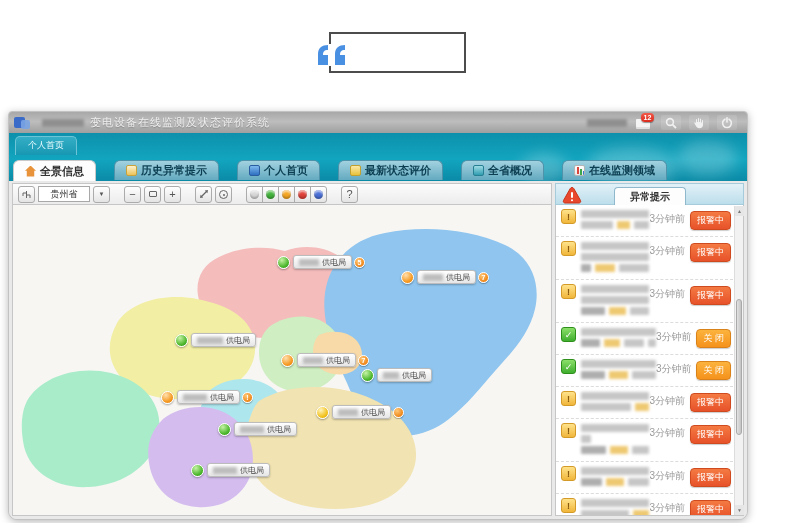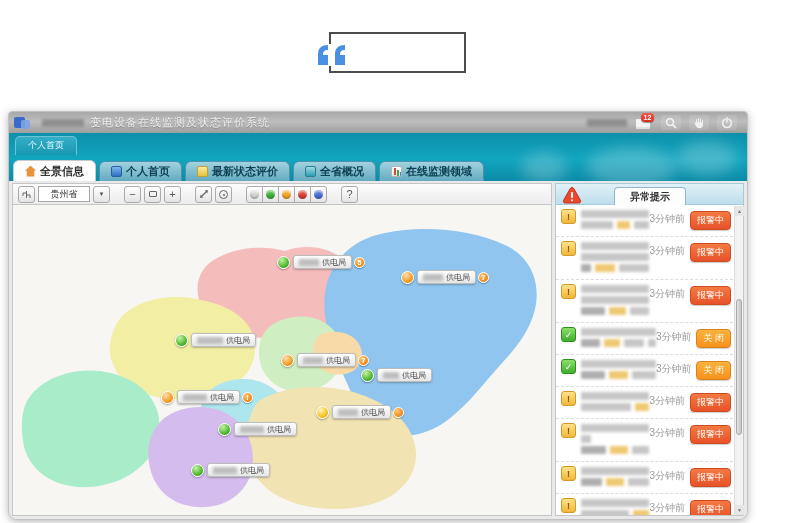--- a/index.html
+++ b/index.html
@@ -48,21 +48,21 @@
   
   .tealband { position:absolute; left:0; top:21px; right:0; height:48px;
               background:linear-gradient(180deg,#0d90ab,#12a5bf 55%,#0b8aa6); overflow:hidden; }
   .glow { position:absolute; border-radius:50%; background:rgba(255,255,255,.22); filter:blur(7px); }
   .g1 { width:90px; height:40px; right:70px; top:14px; }
   .g2 { width:46px; height:30px; right:180px; top:20px; }
   .g3 { width:60px; height:34px; right:10px; top:8px; }
   .home-tab { position:absolute; left:6px; top:3px; padding:2px 12px 3px;
               background:linear-gradient(#35aec6,#1897b2); border:1px solid #6cc4d6; border-bottom:none;
               border-radius:5px 5px 0 0; color:#eafcff; font-size:9px; }
-  .tabs { position:absolute; left:4px; bottom:0; display:flex; gap:3px; align-items:center; }
+  .tabs { position:absolute; left:4px; bottom:0; display:flex; gap:18px; align-items:flex-start; }
   .tab { display:flex; align-items:center; gap:4px; height:20px; padding:0 11px;
          border-radius:6px 6px 0 0; font-size:11px; font-weight:bold;
          background:linear-gradient(#a2d2e0,#64aac0); border:1px solid #4e93a9; border-bottom:none;
          color:#0d3f52; cursor:pointer; }
   .tab.active { background:#fdfdfd; color:#333; border-color:#c9c9c9; height:21px; }
   .tico { width:11px; height:11px; border-radius:2px; display:inline-block; flex:none; }
   .tico.house { background:#e8923a; clip-path:polygon(50% 0,100% 48%,84% 48%,84% 100%,16% 100%,16% 48%,0 48%); border-radius:0; }
   .tico.page { background:linear-gradient(#fdf2cf,#edc35a); border:1px solid #c9a23a; }
   .tico.monitor { background:linear-gradient(#7db9ef,#2e6fc0); border:1px solid #2a5da0; }
   .tico.star { background:linear-gradient(#fae9a8,#e8c23a); border:1px solid #c2a02e; }
@@ -202,20 +202,24 @@
     <div class="glow g1"></div>
       <div class="glow g2"></div>
       <div class="glow g3"></div>
     <div class="home-tab">个人首页</div>
     <div class="tabs">
       <div class="tab active">
         <span class="tico house"></span>
         <span>全景信息</span>
       </div>
       <div class="tab">
+        <span class="tico page"></span>
+        <span>历史异常提示</span>
+      </div>
+      <div class="tab">
         <span class="tico monitor"></span>
         <span>个人首页</span>
       </div>
       <div class="tab">
         <span class="tico star"></span>
         <span>最新状态评价</span>
       </div>
       <div class="tab">
         <span class="tico grid"></span>
         <span>全省概况</span>

